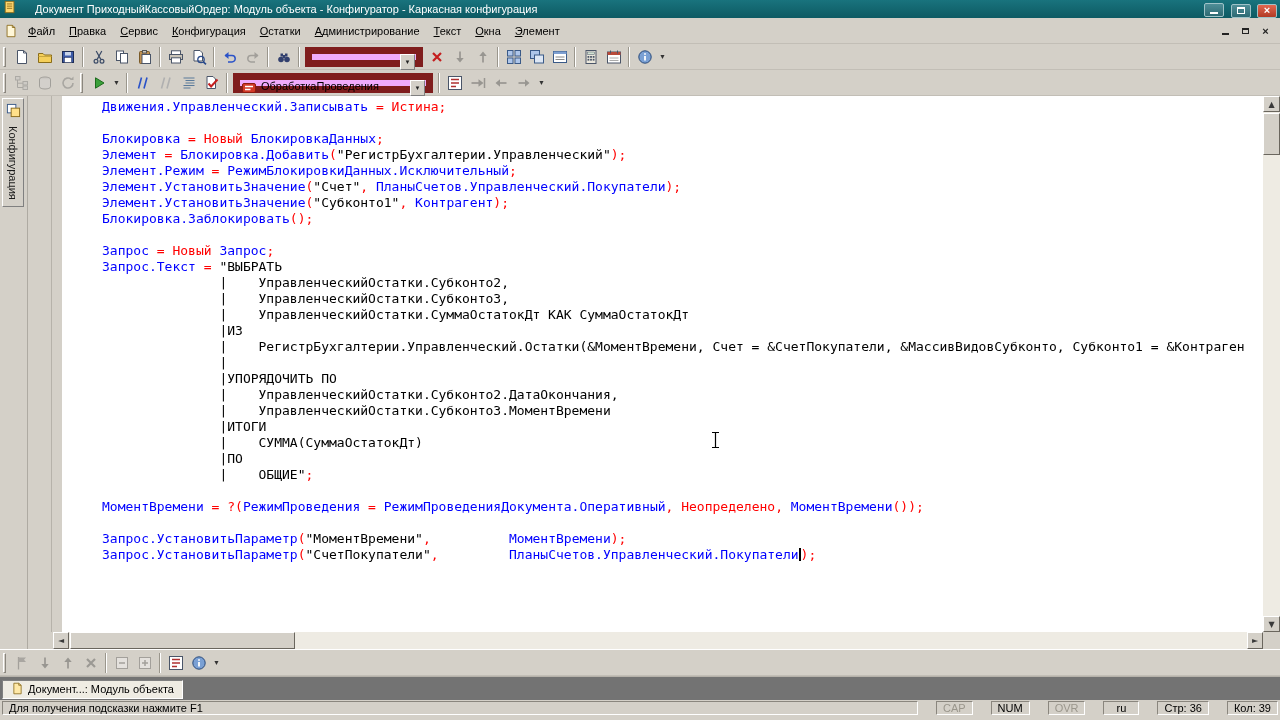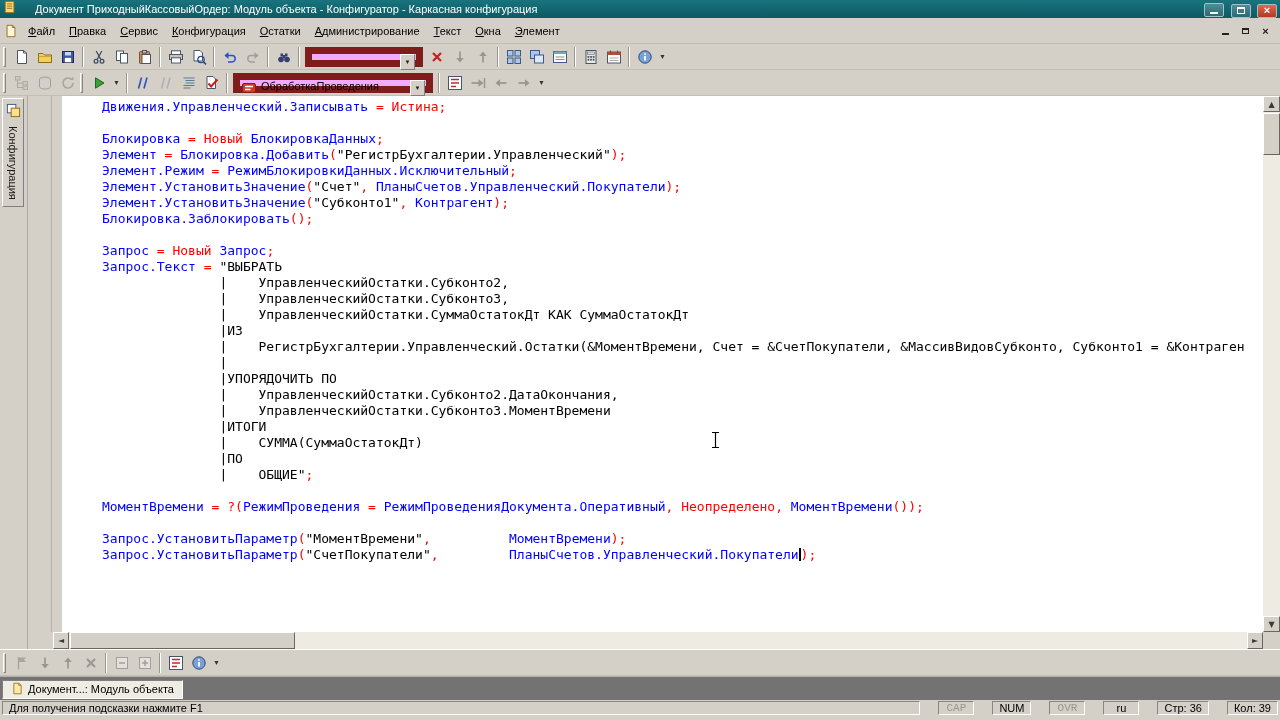--- a/index.html
+++ b/index.html
@@ -78,21 +78,21 @@
   
   .bottombar{height:27px;border-top:1px solid #fff;}
   .tabbar{height:24px;background:#737373;display:flex;align-items:center;padding:2px 2px 1px;border-top:1px solid #b6b2aa;flex:0 0 auto;}
   .wtab{display:inline-flex;align-items:center;gap:4px;height:19px;padding:0 8px;font-size:11px;
     background:#efece3;border:1px solid;border-color:#808080 #fff #fff #808080;color:#000;}
   .statusbar{height:20px;display:flex;gap:18px;padding:1px 2px 2px;align-items:flex-start;flex:0 0 auto;}
   .cell{border:1px solid;border-color:#8a867e #fff #fff #8a867e;font-size:11px;display:flex;
     align-items:center;padding:0 6px;white-space:nowrap;color:#000;}
   .cell.msg{flex:1;}
   .cell.key{justify-content:center;min-width:36px;}
-  .cell.off{color:#9a968c;font-family:Liberation Mono, monospace;}
+  .cell.off{color:#9a968c;}
 
   .ibeam{position:absolute;left:710px;top:431px;pointer-events:none;}
 </style>
 </head>
 <body>
 
 <div class="app">
 
   <div class="titlebar">
     <span class="title-icon">

